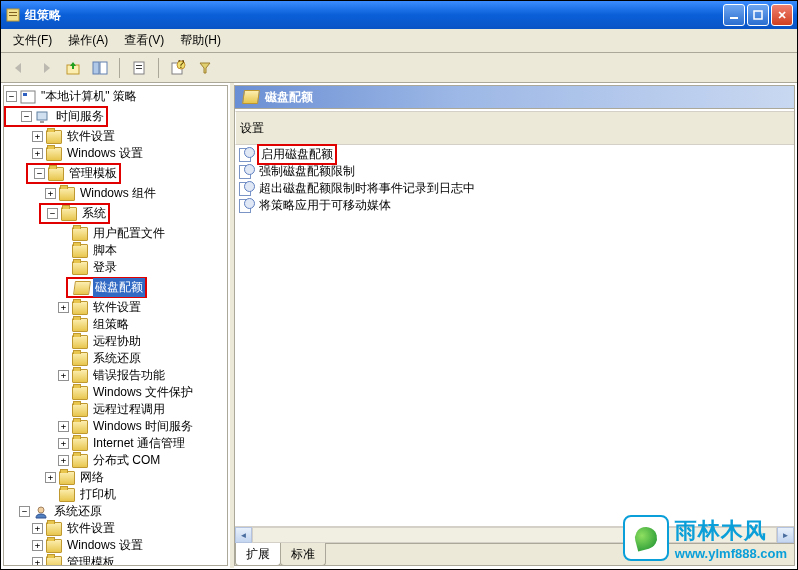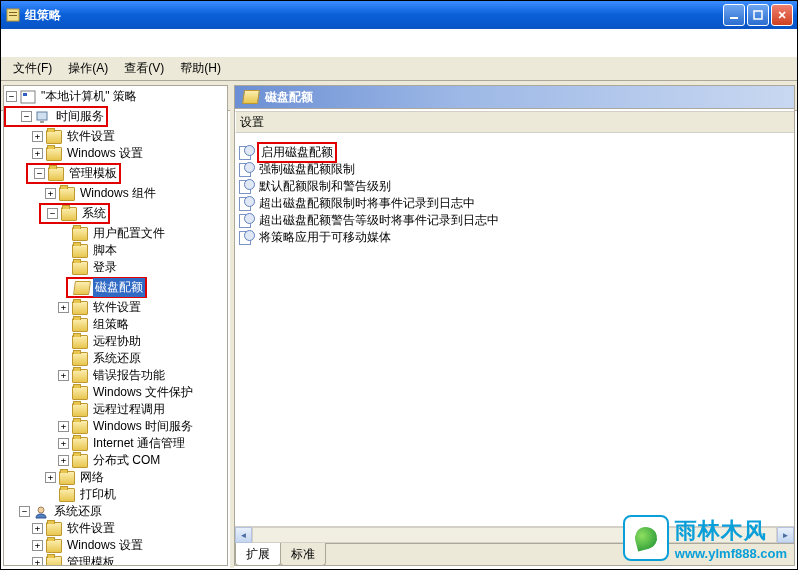--- a/index.html
+++ b/index.html
@@ -9,21 +9,21 @@
 .titlebar { height: 28px; background: linear-gradient(to bottom, #3b8cff 0%, #0a5fd8 50%, #0954c5 100%); display: flex; align-items: center; padding: 0 4px; color: #fff; font-weight: bold; }
 .titlebar .icon { width: 16px; height: 16px; margin-right: 4px; }
 .titlebar .title { flex: 1; }
 .winbtns { display: flex; gap: 2px; }
 .winbtn { width: 22px; height: 22px; border: 1px solid #fff; border-radius: 3px; display: flex; align-items: center; justify-content: center; color: #fff; font-family: Arial; font-weight: bold; font-size: 11px; }
 .winbtn.min { background: linear-gradient(to bottom, #6fa6f0, #2a6ed0); }
 .winbtn.max { background: linear-gradient(to bottom, #6fa6f0, #2a6ed0); }
 .winbtn.close { background: linear-gradient(to bottom, #f08070, #d04020); }
 
 
-.menubar { height: 24px; background: #ece9d8; border-bottom: 1px solid #aca899; display: flex; align-items: center; padding: 0 4px; margin-top: 28px; }
+.menubar { height: 24px; background: #ece9d8; border-bottom: 1px solid #aca899; display: flex; align-items: center; padding: 0 4px; }
 .menubar span { padding: 2px 8px; cursor: default; }
 
 
 .toolbar { height: 30px; background: #ece9d8; border-bottom: 1px solid #aca899; display: flex; align-items: center; padding: 0 6px; gap: 3px; }
 .tbtn { width: 24px; height: 24px; border: 1px solid transparent; display: flex; align-items: center; justify-content: center; cursor: default; border-radius: 2px;}
 .tbtn.disabled { opacity: 0.45; }
 .tsep { width: 1px; height: 20px; background: #aca899; margin: 0 4px; }
 
 
 .main { position: absolute; top: 82px; left: 0; right: 0; bottom: 1px; display: flex; }
@@ -45,21 +45,21 @@
 .redbox { border: 2px solid #e00000; }
 .ind { display: inline-block; flex-shrink: 0; }
 
 
 .chead { height: 23px; background: linear-gradient(to right, #6b8fd4, #9db8e6 40%, #c9d8f1); color: #fff; font-weight: bold; display: flex; align-items: center; padding: 0 8px; border-bottom: 1px solid #aca899; flex-shrink:0;}
 .chead .folder-open { width: 16px; height: 14px; margin-right: 6px; }
 
 .cbody { flex: 1; display: flex; overflow: auto; position:relative;}
 .cdesc { width: 210px; padding: 10px 8px; }
 .clist { flex: 1; padding: 2px 0; }
-.col-header { height: 22px; border-bottom: 1px solid #d4d0c8; background: #ece9d8; display:flex; align-items:center; padding-left:4px; margin-bottom:11px; border-top:1px solid #d4d0c8; border-left:1px solid #fff;}
+.col-header { height: 34px; border-bottom: 1px solid #d4d0c8; background: #ece9d8; display:flex; align-items:center; padding-left:4px; margin-bottom:1px; border-top:1px solid #d4d0c8; border-left:1px solid #fff;}
 .setting-item { display: flex; align-items: center; height: 17px; padding-left: 4px; gap: 4px; }
 .setting-item.redframe .setting-label { border: 2px solid #e00000; margin:-2px; padding:0 2px;}
 .setting-icon { width:16px; height:15px; position:relative; flex-shrink:0;}
 .setting-icon::before { content:""; position:absolute; left:0; bottom:0; width:10px; height:12px; background:#fff; border:1px solid #7a95c5;}
 .setting-icon::after { content:""; position:absolute; right:0; top:0; width:9px; height:9px; border-radius:50%; background:#e0e8f6; border:1px solid #6080c0;}
 
 
 .tabs-bottom { height: 22px; border-top: 1px solid #aca899; background: #ece9d8; display: flex; align-items: flex-start; flex-shrink:0;}
 .scroll-bottom { height:17px; background:#ece9d8; border-top:1px solid #d4d0c8; display:flex; align-items:center; flex-shrink:0;}
 .scroll-bottom .track { flex:1; height:16px; background:#f1efe2; position:relative; border:1px solid #d4d0c8;}
@@ -362,29 +362,21 @@
         <div class="setting-item redframe">
             <div class="setting-icon"></div>
             <span class="setting-label">启用磁盘配额</span>
           </div>
         <div class="setting-item">
             <div class="setting-icon"></div>
             <span>强制磁盘配额限制</span>
           </div>
         <div class="setting-item">
             <div class="setting-icon"></div>
-            <span>默认配额限制和警告级别</span>
-          </div>
-        <div class="setting-item">
-            <div class="setting-icon"></div>
             <span>超出磁盘配额限制时将事件记录到日志中</span>
-          </div>
-        <div class="setting-item">
-            <div class="setting-icon"></div>
-            <span>超出磁盘配额警告等级时将事件记录到日志中</span>
           </div>
         <div class="setting-item">
             <div class="setting-icon"></div>
             <span>将策略应用于可移动媒体</span>
           </div>
       </div>
     </div>
     <div class="scroll-bottom">
       <div class="arrow">◄</div>
       <div class="track"></div>

